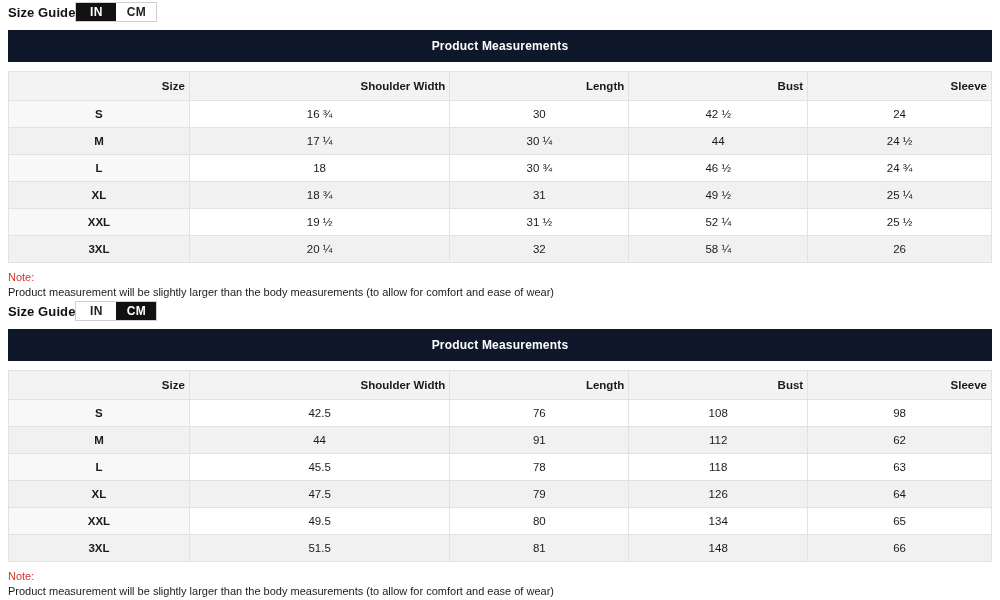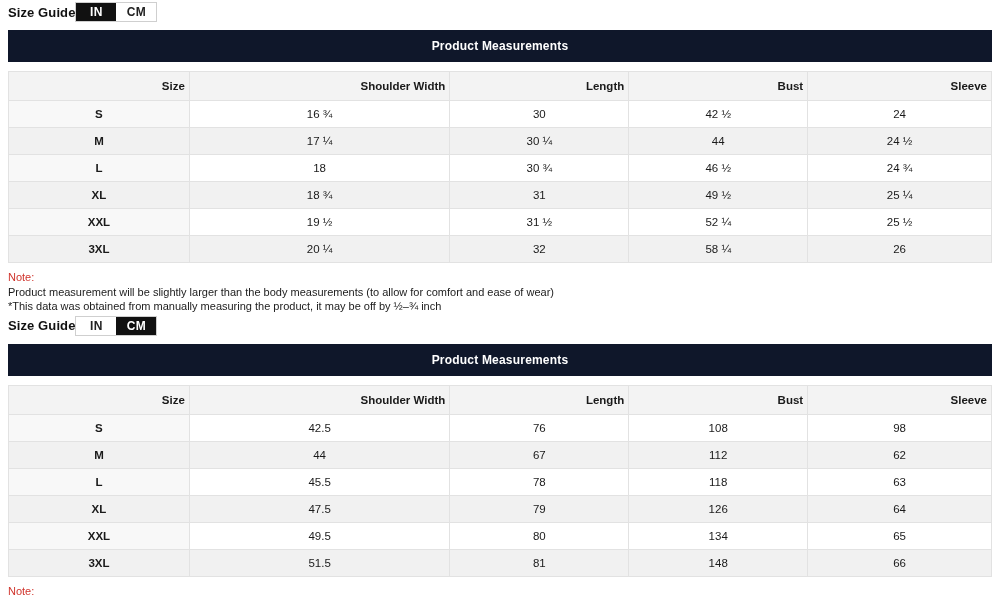--- a/index.html
+++ b/index.html
@@ -199,21 +199,20 @@
           <td>32</td>
           <td>58 ¼</td>
           <td>26</td>
         </tr>
       </tbody>
     </table>
 
     <div class="note">
       <div class="note-label">Note:</div>
       <div class="note-line">Product measurement will be slightly larger than the body measurements (to allow for comfort and ease of wear)</div>
-      <div class="note-line">*This data was obtained from manually measuring the product, it may be off by ½–¾ inch</div>
     </div>
   </div>
 
   <div class="guide-block">
     <div class="guide-header">
       <div class="guide-title">Size Guide</div>
       <div class="unit-toggle">
         <div class="unit-btn">IN</div>
         <div class="unit-btn active">CM</div>
       </div>
@@ -242,21 +241,21 @@
         <tr>
           <td class="size-cell">S</td>
           <td>42.5</td>
           <td>76</td>
           <td>108</td>
           <td>98</td>
         </tr>
         <tr>
           <td class="size-cell">M</td>
           <td>44</td>
-          <td>67</td>
+          <td>91</td>
           <td>112</td>
           <td>62</td>
         </tr>
         <tr>
           <td class="size-cell">L</td>
           <td>45.5</td>
           <td>78</td>
           <td>118</td>
           <td>63</td>
         </tr>

